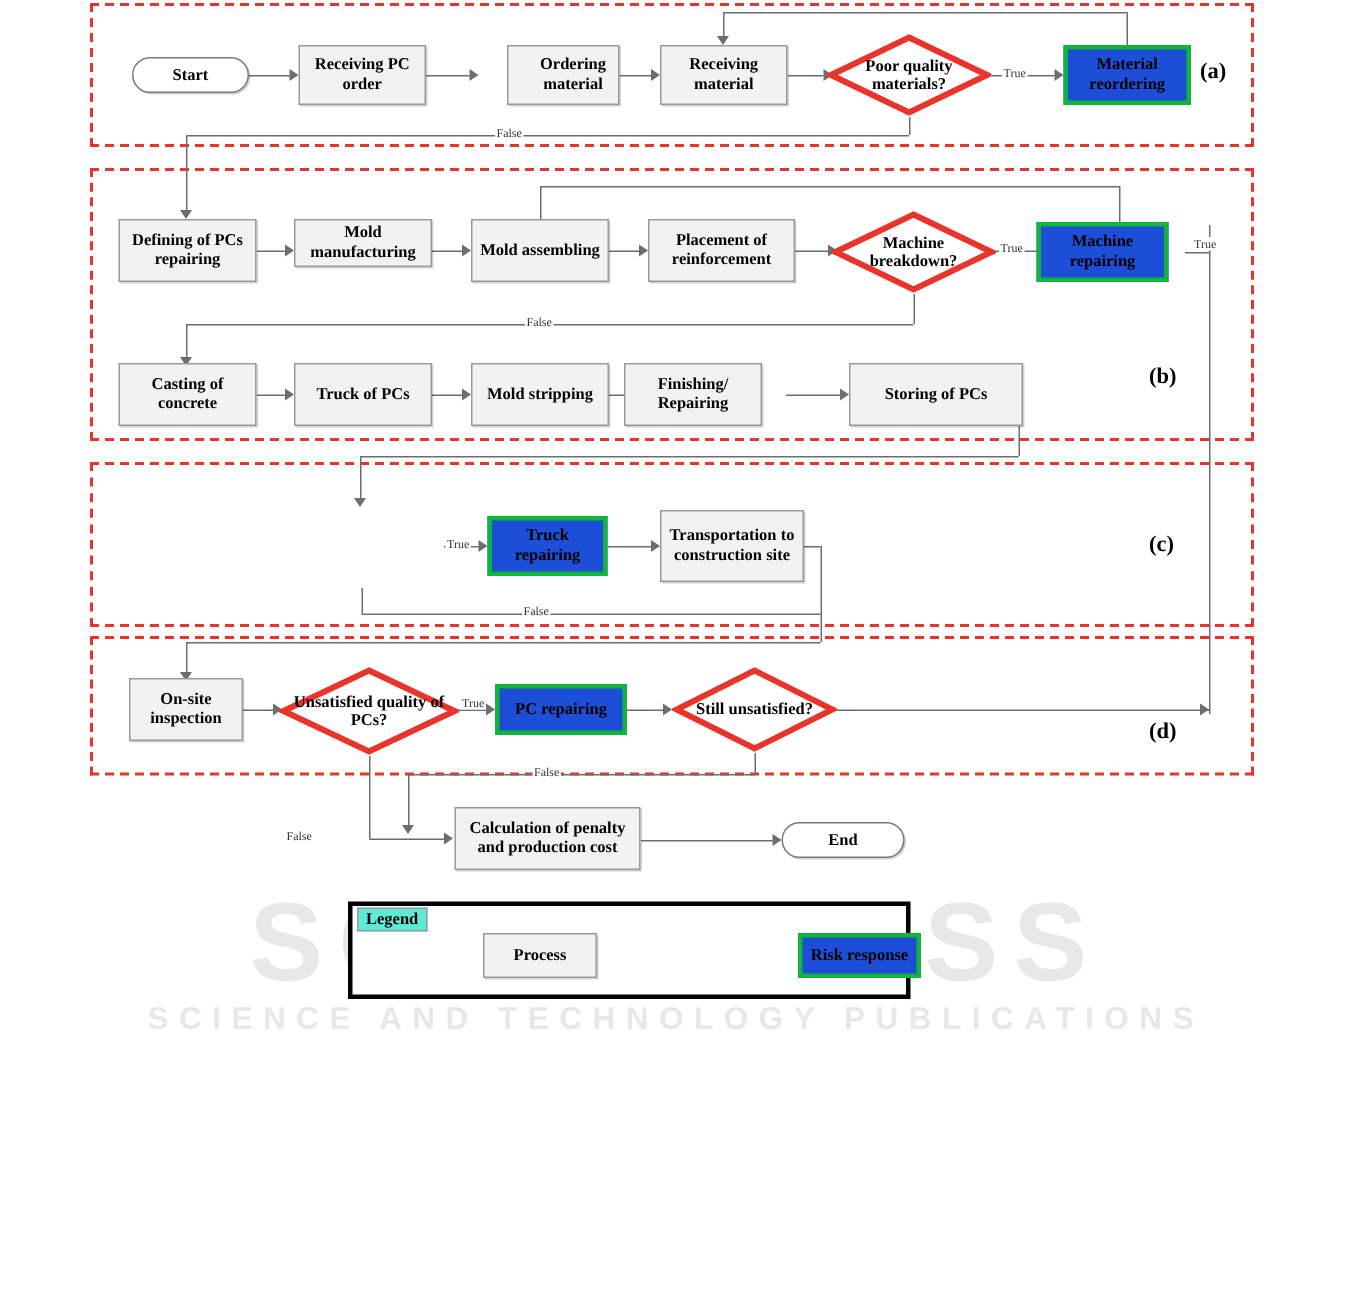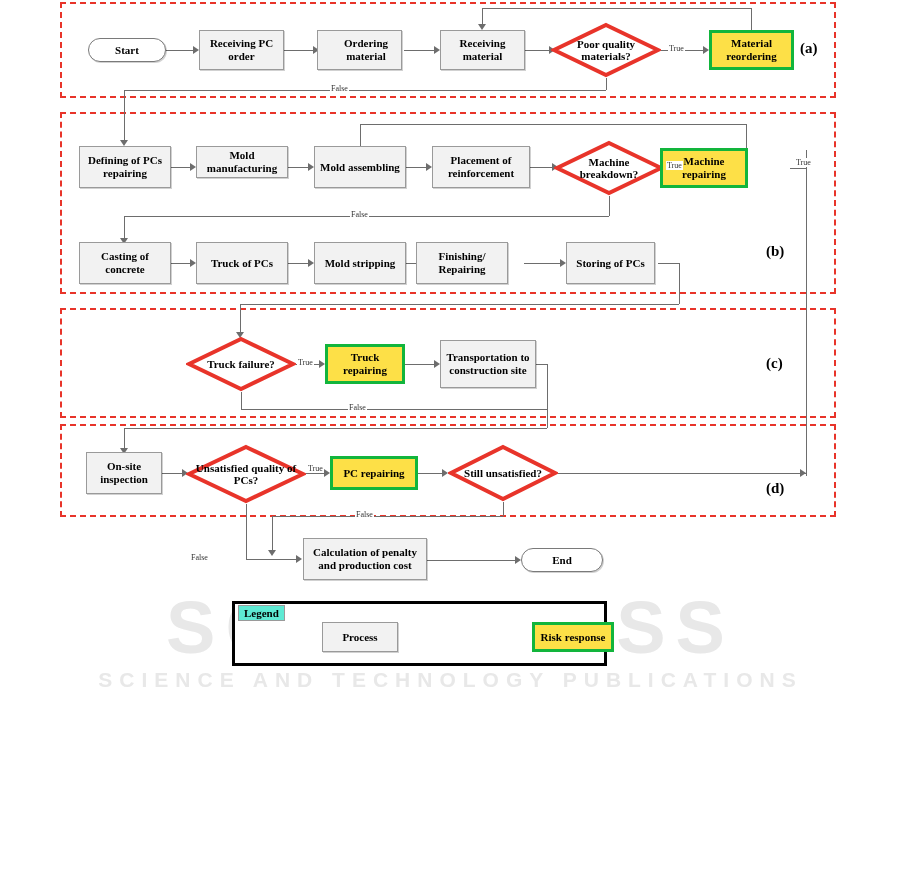--- a/index.html
+++ b/index.html
@@ -79,21 +79,21 @@
     color: #000;
     z-index: 3;
   }
   .process {
     background: #f2f2f2;
     border: 1px solid #9a9a9a;
     box-shadow: 1px 1px 0 rgba(0,0,0,0.18);
     padding: 2px 3px;
   }
   .response {
-    background: #fde047;
+    background: #1d4ed8;
     border: 3px solid #12b53c;
     padding: 2px 3px;
   }
   .terminator {
     background: #ffffff;
     border: 1px solid #7a7a7a;
     border-radius: 40px;
     box-shadow: 1px 1px 0 rgba(0,0,0,0.18);
   }
   
@@ -203,21 +203,21 @@
   <div class="phase-label" style="left:766px; top:480px;">(d)</div>
 
   <div class="node terminator" style="left:88px; top:38px; width:78px; height:24px;">
     <span>Start</span>
   </div>
 
   <div class="node process" style="left:199px; top:30px; width:85px; height:40px;">
     <span>Receiving PC order</span>
   </div>
 
-  <div class="node process" style="left:317px; top:30px; width:85px; height:40px;padding-left:16px;">
+  <div class="node process" style="left:338px; top:30px; width:75px; height:40px;padding-left:16px;">
     <span>Ordering material</span>
   </div>
 
   <div class="node process" style="left:440px; top:30px; width:85px; height:40px;justify-content:flex-end;">
     <span>Receiving material</span>
   </div>
 
   <div class="risk" style="left:551px; top:22px; width:110px; height:56px;">
     <svg class="dia" viewBox="0 0 110 56" preserveAspectRatio="none">
       <polygon points="55,3 107,28 55,53 3,28" fill="#ffffff" stroke="#e8342a" stroke-width="4"></polygon>
@@ -272,21 +272,21 @@
     <span>Placement of reinforcement</span>
   </div>
 
   <div class="risk" style="left:554px; top:140px; width:110px; height:56px;">
     <svg class="dia" viewBox="0 0 110 56" preserveAspectRatio="none">
       <polygon points="55,3 107,28 55,53 3,28" fill="#ffffff" stroke="#e8342a" stroke-width="4"></polygon>
     </svg>
     <div class="lbl">Machine breakdown?</div>
   </div>
 
-  <div class="node response" style="left:660px; top:148px; width:88px; height:40px;">
+  <div class="node response" style="left:691px; top:148px; width:88px; height:40px;">
     <span>Machine repairing</span>
   </div>
 
   <div class="ln lnh" style="left:171px; top:167px; width:19px;"></div>
   <div class="arrow ar-r" style="left:190px; top:163px;"></div>
 
   <div class="ln lnh" style="left:288px; top:167px; width:20px;"></div>
   <div class="arrow ar-r" style="left:308px; top:163px;"></div>
 
   <div class="ln lnh" style="left:406px; top:167px; width:20px;"></div>
@@ -322,21 +322,21 @@
   </div>
 
   <div class="node process" style="left:314px; top:242px; width:92px; height:42px;">
     <span>Mold stripping</span>
   </div>
 
   <div class="node process" style="left:416px; top:242px; width:92px; height:42px;">
     <span>Finishing/ Repairing</span>
   </div>
 
-  <div class="node process" style="left:566px; top:242px; width:89px; height:42px;">
+  <div class="node process" style="left:566px; top:242px; width:116px; height:42px;">
     <span>Storing of PCs</span>
   </div>
 
   <div class="ln lnh" style="left:171px; top:263px; width:19px;"></div>
   <div class="arrow ar-r" style="left:190px; top:259px;"></div>
 
   <div class="ln lnh" style="left:288px; top:263px; width:20px;"></div>
   <div class="arrow ar-r" style="left:308px; top:259px;"></div>
 
   <div class="ln lnh" style="left:406px; top:263px; width:20px;"></div>
@@ -344,26 +344,20 @@
 
   <div class="ln lnh" style="left:524px; top:263px; width:36px;"></div>
   <div class="arrow ar-r" style="left:560px; top:259px;"></div>
 
   <div class="ln lnh" style="left:658px; top:263px; width:21px;"></div>
   <div class="ln lnv" style="left:679px; top:263px; height:41px;"></div>
   <div class="ln lnh" style="left:240px; top:304px; width:439px;"></div>
   <div class="ln lnv" style="left:240px; top:304px; height:28px;"></div>
   <div class="arrow ar-d" style="left:236px; top:332px;"></div>
 
-  <div class="risk" style="left:186px; top:336px; width:110px; height:56px;">
-    <svg class="dia" viewBox="0 0 110 56" preserveAspectRatio="none">
-      <polygon points="55,3 107,28 55,53 3,28" fill="#ffffff" stroke="#e8342a" stroke-width="4"></polygon>
-    </svg>
-    <div class="lbl">Truck failure?</div>
-  </div>
 
   <div class="node response" style="left:325px; top:344px; width:80px; height:40px;">
     <span>Truck repairing</span>
   </div>
 
   <div class="node process" style="left:440px; top:340px; width:96px; height:48px;">
     <span>Transportation to construction site</span>
   </div>
 
   <div class="ln lnh" style="left:296px; top:364px; width:23px;"></div>

